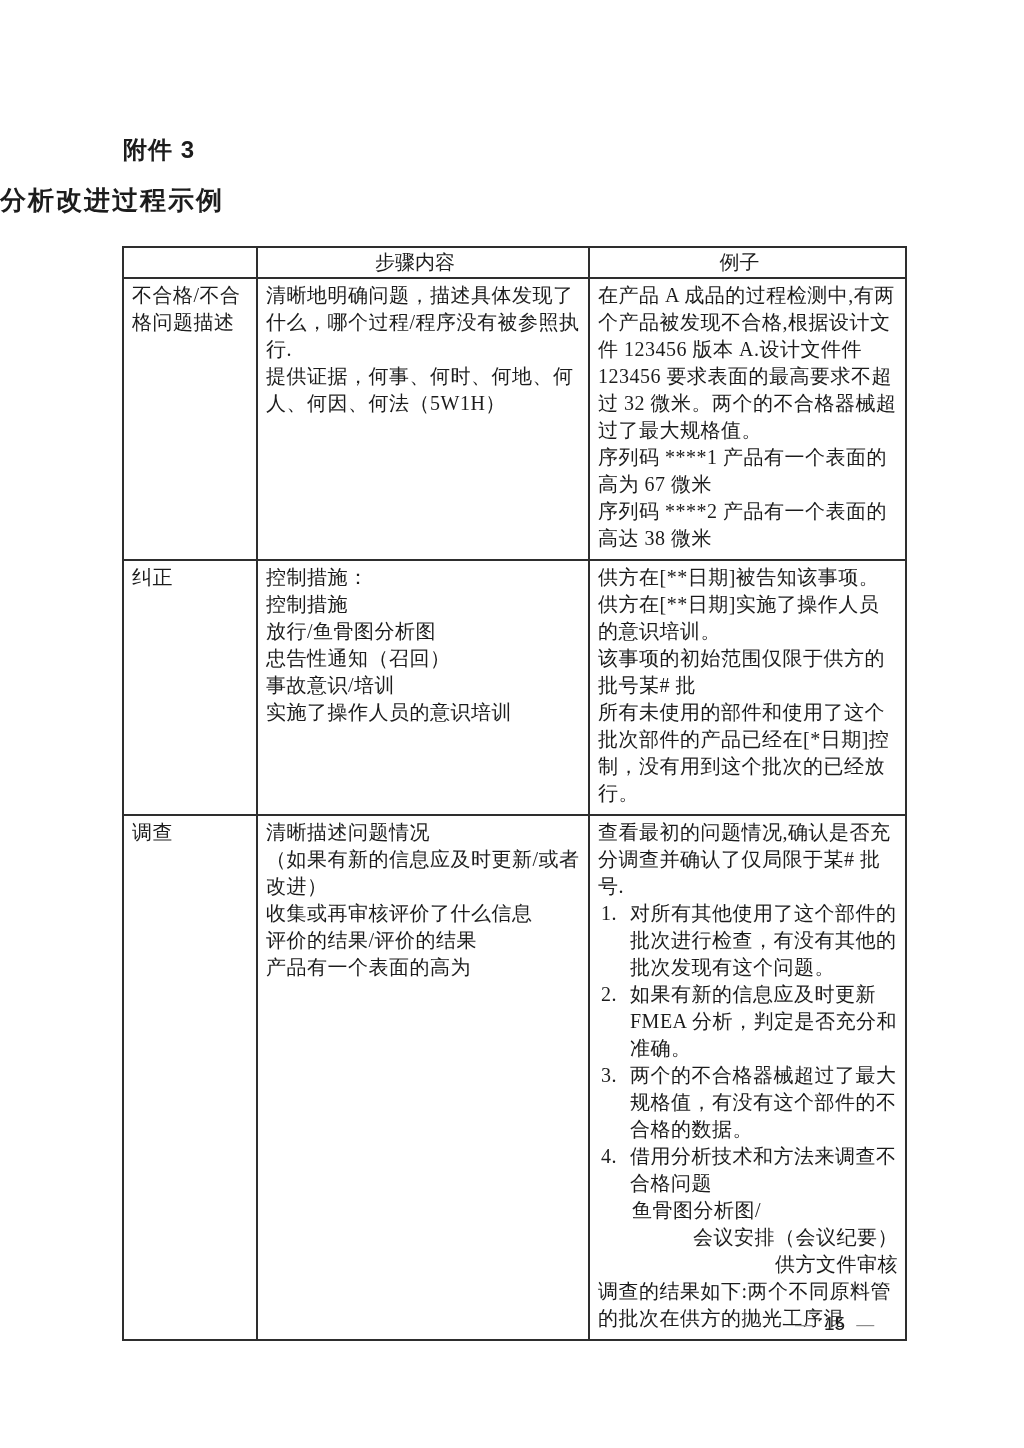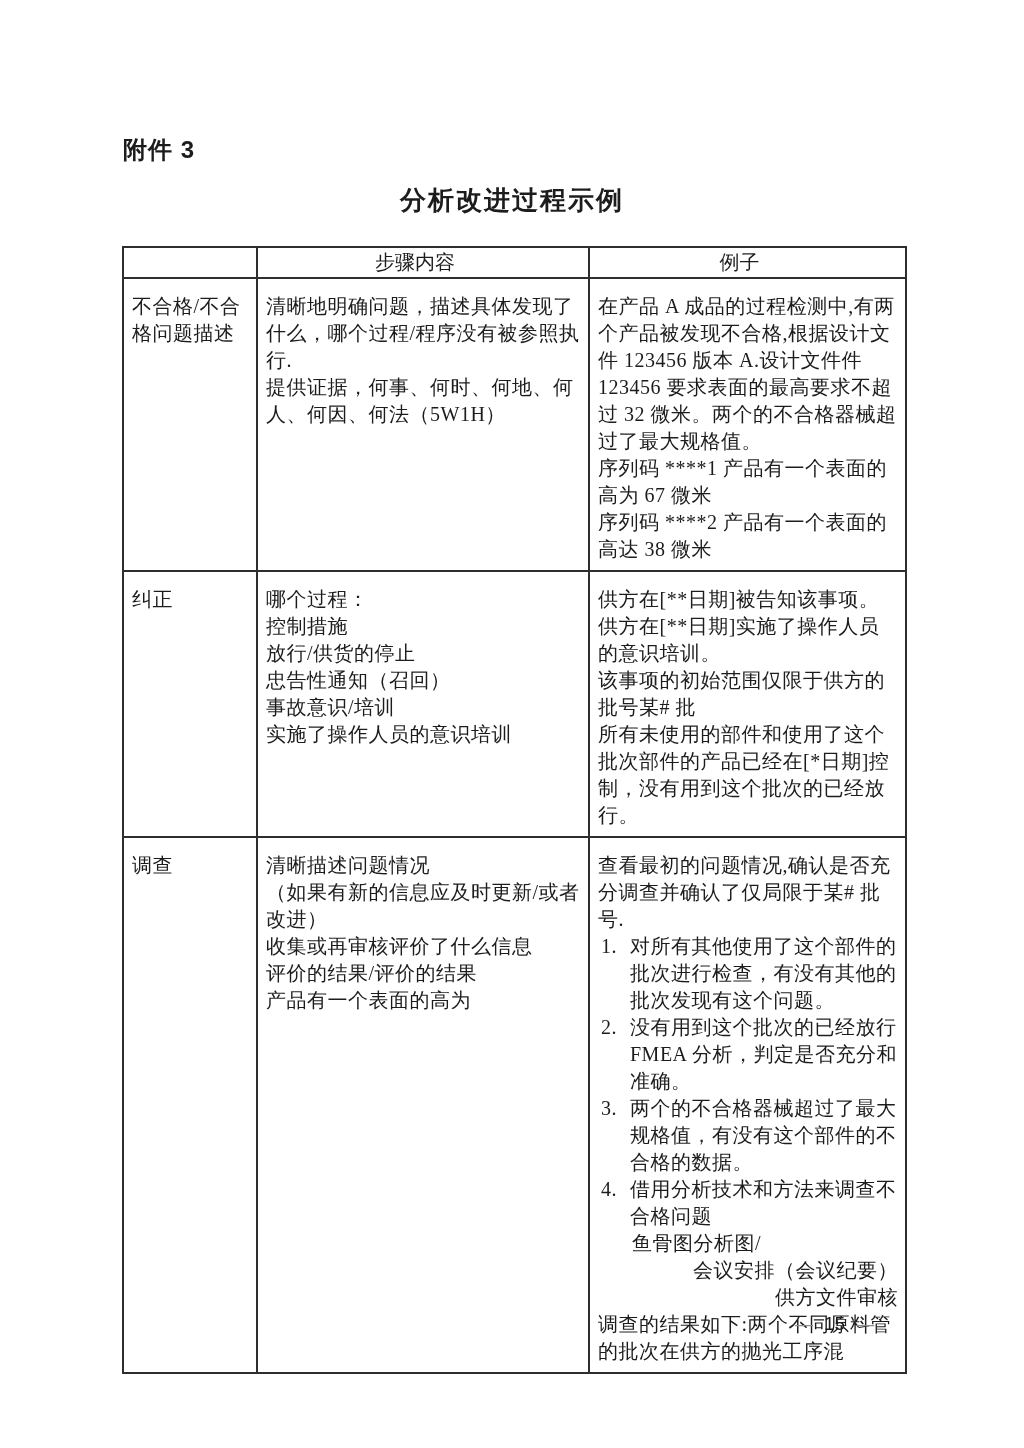--- a/index.html
+++ b/index.html
@@ -12,38 +12,38 @@
     font-family:"Liberation Serif","DejaVu Serif",serif;
     overflow:hidden;
   }
   .attachment-label {
     position:absolute; left:123px; top:134px;
     font-family:"Liberation Sans","DejaVu Sans",sans-serif;
     font-weight:bold; font-size:24px; letter-spacing:1px;
   }
   .doc-title {
     position:absolute; left:0; right:0; top:183px;
-    margin:0; text-align:center;
+    margin:0; 
     font-family:"Liberation Sans","DejaVu Sans",sans-serif;
     font-weight:bold; font-size:26px; letter-spacing:2px;
   }
   table.doc-table {
     position:absolute; left:122px; top:246px;
     width:783px; border-collapse:collapse; table-layout:fixed;
   }
   .doc-table th, .doc-table td {
     border:2px solid #2e2e2e;
     vertical-align:top;
   }
   .doc-table thead th {
     font-weight:normal; text-align:center;
     font-size:20px; line-height:24px; padding:2px 16px 3px 0;
   }
   .doc-table td.cell {
-    padding:14px 7px 7px 8px;
+    padding:3px 7px 7px 8px;
     font-size:20px; line-height:27px;
     letter-spacing:0.5px;
   }
   .blk { min-height:27px; }
   .blk.li { display:flex; }
   .blk.li .num { flex:0 0 32px; padding-left:3px; box-sizing:border-box; }
   .blk.li .txt { flex:1 1 auto; }
   .blk.sub1 { padding-left:34px; }
   .blk.sub2 { padding-left:48px;text-align:right; }
   .page-number {
@@ -85,23 +85,23 @@
           </td>
           <td class="cell">
             <div class="blk p">在产品 A 成品的过程检测中,有两个产品被发现不合格,根据设计文件 123456 版本 A.设计文件件 123456 要求表面的最高要求不超过 32 微米。两个的不合格器械超过了最大规格值。</div>
             <div class="blk p">序列码 ****1 产品有一个表面的高为 67 微米</div>
             <div class="blk p">序列码 ****2 产品有一个表面的高达 38 微米</div>
           </td>
         </tr>
         <tr>
           <td class="cell">纠正</td>
           <td class="cell">
-            <div class="blk p">哪个过程：</div>
+            <div class="blk p">控制措施：</div>
             <div class="blk p">控制措施</div>
-            <div class="blk p">放行/供货的停止</div>
+            <div class="blk p">放行/鱼骨图分析图</div>
             <div class="blk p">忠告性通知（召回）</div>
             <div class="blk p">事故意识/培训</div>
             <div class="blk p">实施了操作人员的意识培训</div>
           </td>
           <td class="cell">
             <div class="blk p">供方在[**日期]被告知该事项。</div>
             <div class="blk p">供方在[**日期]实施了操作人员的意识培训。</div>
             <div class="blk p">该事项的初始范围仅限于供方的批号某# 批</div>
             <div class="blk p">所有未使用的部件和使用了这个批次部件的产品已经在[*日期]控制，没有用到这个批次的已经放行。</div>
           </td>
@@ -116,21 +116,21 @@
             <div class="blk p">产品有一个表面的高为</div>
           </td>
           <td class="cell">
             <div class="blk p">查看最初的问题情况,确认是否充分调查并确认了仅局限于某# 批号.</div>
             <div class="blk li">
               <span class="num">1.</span>
               <span class="txt">对所有其他使用了这个部件的批次进行检查，有没有其他的批次发现有这个问题。</span>
             </div>
             <div class="blk li">
               <span class="num">2.</span>
-              <span class="txt">没有用到这个批次的已经放行 FMEA 分析，判定是否充分和准确。</span>
+              <span class="txt">如果有新的信息应及时更新 FMEA 分析，判定是否充分和准确。</span>
             </div>
             <div class="blk li">
               <span class="num">3.</span>
               <span class="txt">两个的不合格器械超过了最大规格值，有没有这个部件的不合格的数据。</span>
             </div>
             <div class="blk li">
               <span class="num">4.</span>
               <span class="txt">借用分析技术和方法来调查不合格问题</span>
             </div>
             <div class="blk sub1">鱼骨图分析图/</div>

